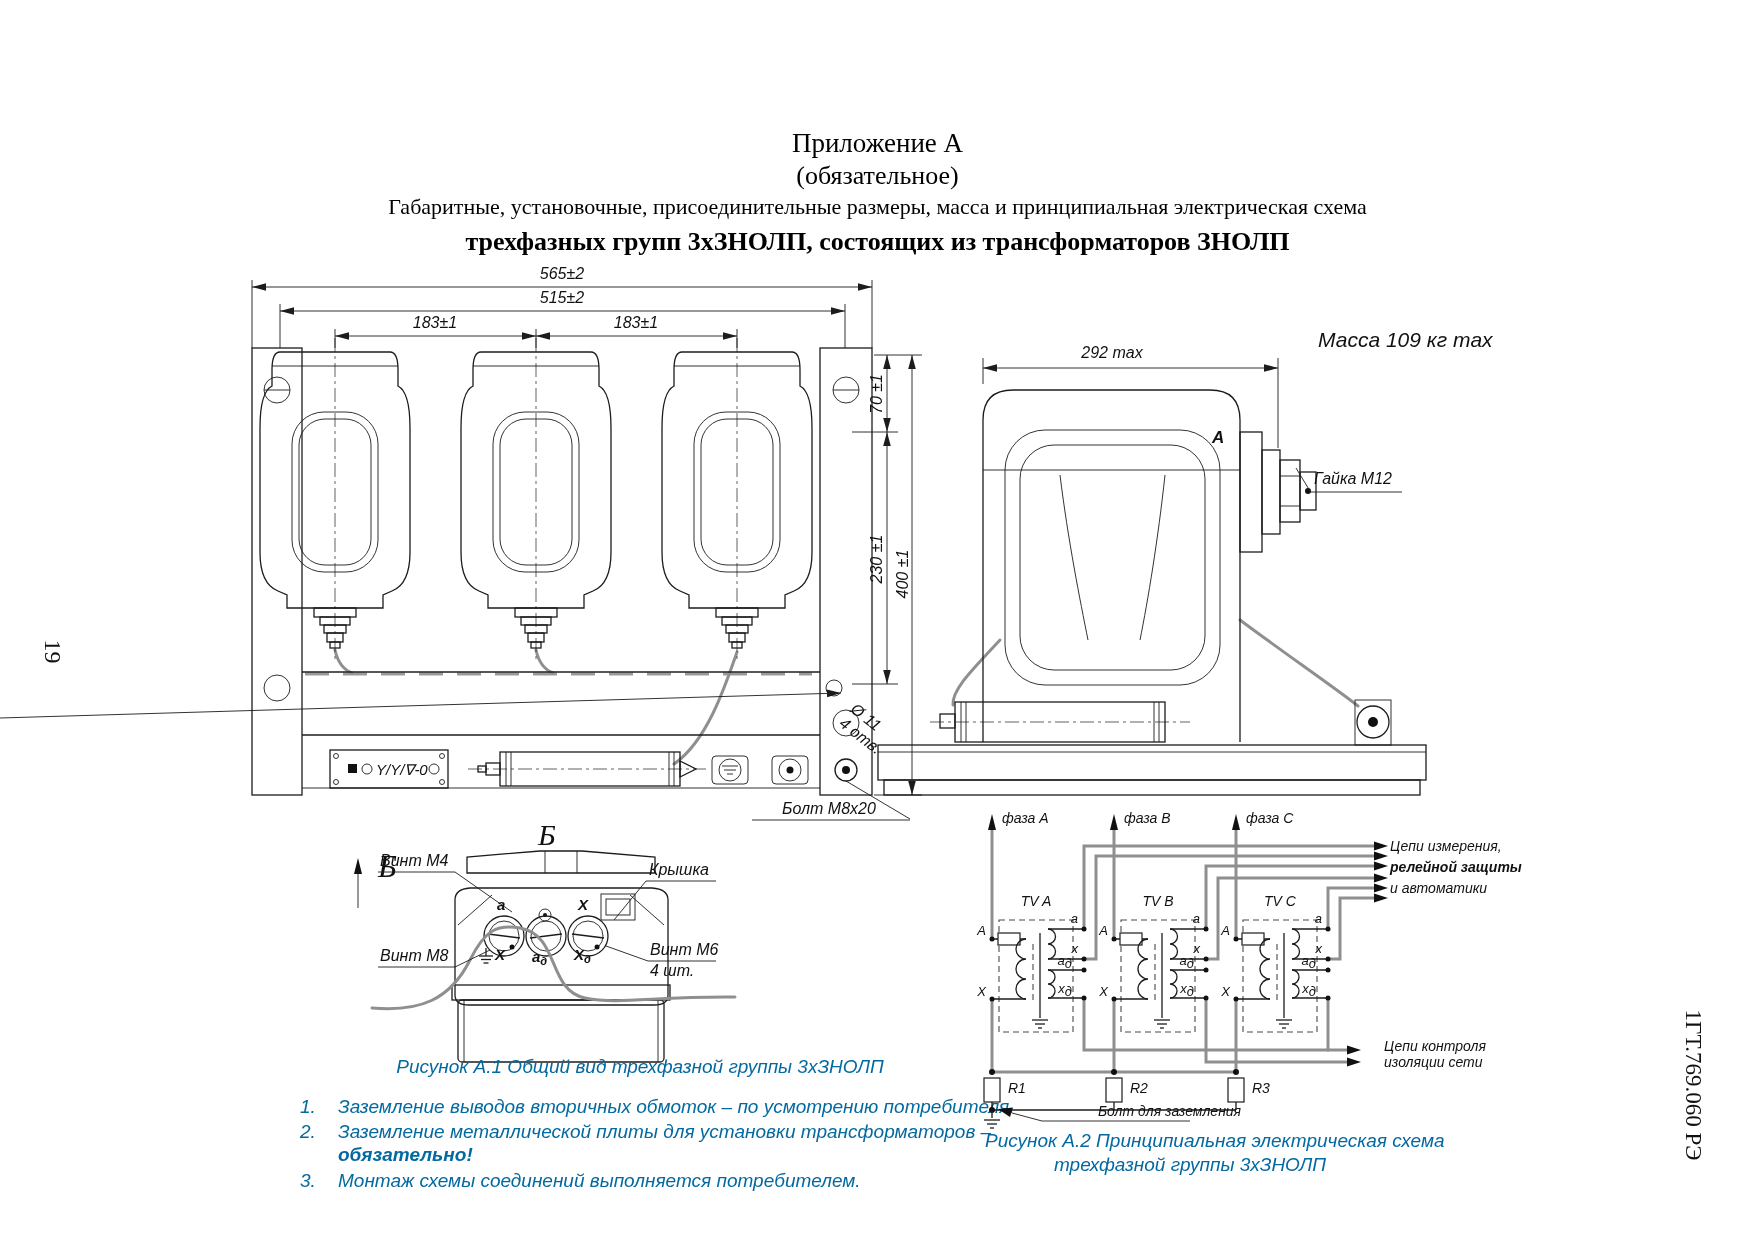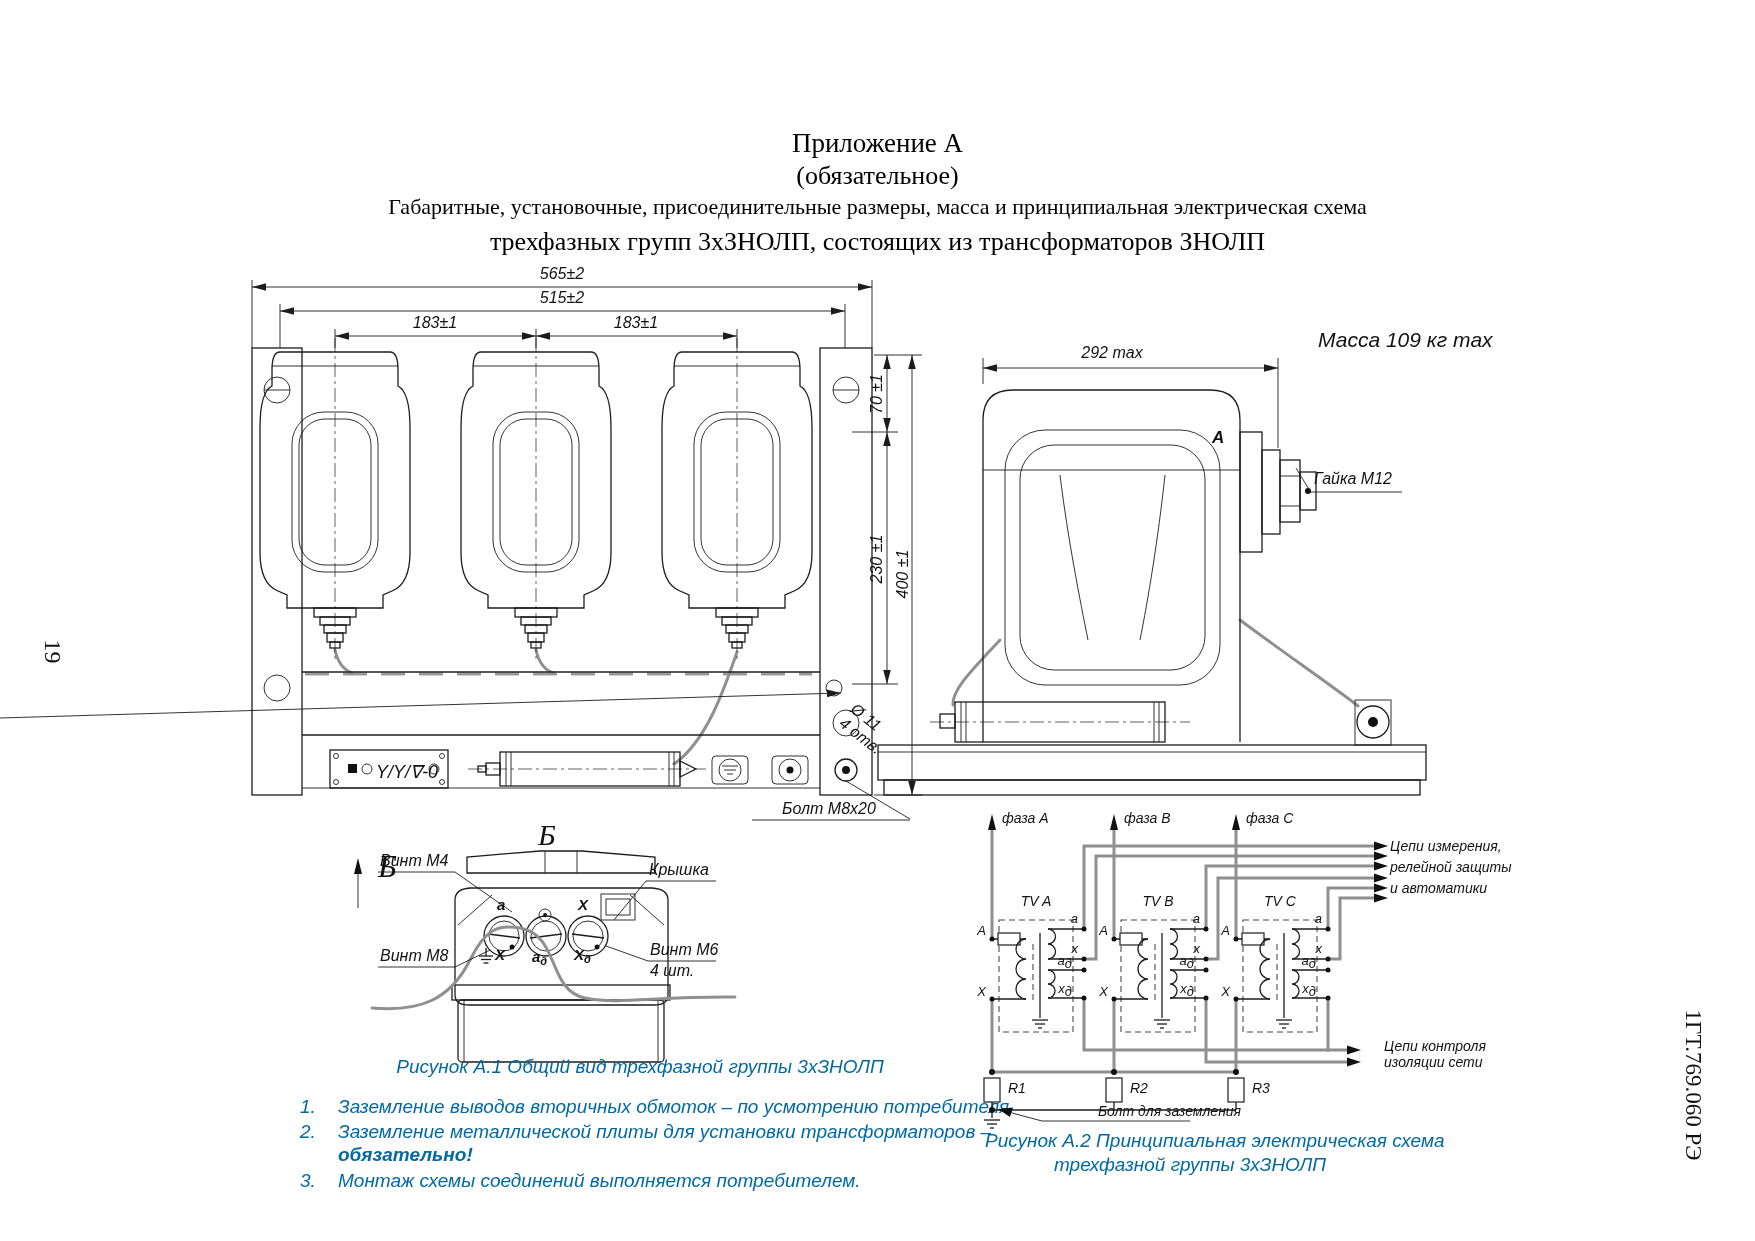--- a/index.html
+++ b/index.html
@@ -32,21 +32,21 @@
 </style>
 </head>
 <body>
 
 <div class="abs rot90" style="left:30px; top:638px; width:44px; text-align:center; font:24px 'Liberation Serif',serif;">19</div>
 <div class="abs rot90" style="left:1598px; top:1072px; width:190px; text-align:center; font:23px 'Liberation Serif',serif;">1ГТ.769.060 РЭ</div>
 
 <div class="hdr" style="top:128px; font-size:27px;">Приложение А</div>
 <div class="hdr" style="top:161px; font-size:26px;">(обязательное)</div>
 <div class="hdr" style="top:194px; font-size:22px;">Габаритные, установочные, присоединительные размеры, масса и принципиальная электрическая схема</div>
-<div class="hdr" style="top:227px; font-size:26px;">трехфазных групп 3хЗНОЛП, состоящих из трансформаторов ЗНОЛП</div>
+<div class="hdr" style="top:227px; font-size:26px;font-weight:bold;">трехфазных групп 3хЗНОЛП, состоящих из трансформаторов ЗНОЛП</div>
 
 <svg style="left:240px; top:255px;" width="700" height="680" viewBox="240 255 700 680">
   <defs>
     <marker id="af" markerWidth="18" markerHeight="10" refX="17" refY="5" orient="auto-start-reverse" markerUnits="userSpaceOnUse">
       <path d="M17,5 L3,1.2 L3,8.8 Z" fill="#1c1c1c"></path>
     </marker>
     <g id="txu">
       <path class="sline" d="M-55,352 L55,352 Q63,352 63,370 L63,386 Q75,392 75,428 L75,552
                Q75,584 57,591 L48,595 L48,608 L-48,608 L-48,595 L-57,591
                Q-75,584 -75,552 L-75,428 Q-75,392 -63,386 L-63,370 Q-63,352 -55,352 Z"></path>
@@ -161,21 +161,21 @@
 <div class="lbl ctr" style="left:385px; top:314px; width:100px;">183±1</div>
 <div class="lbl ctr" style="left:586px; top:314px; width:100px;">183±1</div>
 <div class="lbl ctr rotm90" style="left:842px; top:385px; width:70px;">70 ±1</div>
 <div class="lbl ctr rotm90" style="left:840px; top:550px; width:74px;">230 ±1</div>
 <div class="lbl ctr rotm90" style="left:865px; top:565px; width:76px;">400 ±1</div>
 <div class="abs" style="left:858px; top:700px; transform:rotate(38deg); transform-origin:left top;">
   <div class="lbl" style="position:static;">Ø 11</div>
   <div class="lbl" style="position:static;">4 отв.</div>
 </div>
 <div class="lbl ctr" style="left:750px; top:800px; width:158px;">Болт М8х20</div>
-<div class="lbl" style="left:376px; top:761px; font-size:18px;">Y/Y/∇-0</div>
+<div class="lbl" style="left:376px; top:761px; font-size:15px;">Y/Y/∇-0</div>
 <div class="lbl serifit" style="left:378px; top:848px; font-size:32px;">Б</div>
 
 <svg style="left:855px; top:340px;" width="620" height="470" viewBox="855 340 620 470">
   <defs>
     <marker id="as" markerWidth="18" markerHeight="10" refX="17" refY="5" orient="auto-start-reverse" markerUnits="userSpaceOnUse">
       <path d="M17,5 L3,1.2 L3,8.8 Z" fill="#1c1c1c"></path>
     </marker>
   </defs>
   <g>
     <path class="swire" d="M1000,640 C970,672 952,690 953,705"></path>
@@ -414,19 +414,19 @@
 <div class="lbl14" style="left:1002px; top:810px;">фаза А</div>
 <div class="lbl14" style="left:1124px; top:810px;text-align:center;">фаза В</div>
 <div class="lbl14" style="left:1246px; top:810px;">фаза С</div>
 <div class="lbl14 ctr" style="left:1012px; top:893px; width:48px;">TV A</div>
 <div class="lbl14 ctr" style="left:1134px; top:893px; width:48px;">TV B</div>
 <div class="lbl14 ctr" style="left:1256px; top:893px; width:48px;">TV C</div>
 <div class="lbl14" style="left:1008px; top:1080px;">R1</div>
 <div class="lbl14" style="left:1130px; top:1080px;">R2</div>
 <div class="lbl14" style="left:1252px; top:1080px;">R3</div>
 <div class="lbl14" style="left:1390px; top:838px;">Цепи измерения,</div>
-<div class="lbl14" style="left:1390px; top:859px;">релейной защиты</div>
+<div class="lbl14" style="left:1390px; top:859px;font-weight:bold;">релейной защиты</div>
 <div class="lbl14" style="left:1390px; top:880px;">и автоматики</div>
 <div class="lbl14" style="left:1384px; top:1038px;">Цепи контроля</div>
 <div class="lbl14" style="left:1384px; top:1054px;">изоляции сети</div>
 <div class="lbl14" style="left:1098px; top:1103px;">Болт для заземления</div>
 <div class="cap ctr" style="left:985px; top:1130px; width:410px;">Рисунок А.2 Принципиальная электрическая схема</div>
 <div class="cap ctr" style="left:985px; top:1154px; width:410px;">трехфазной группы 3хЗНОЛП</div>
 
 </body></html>

